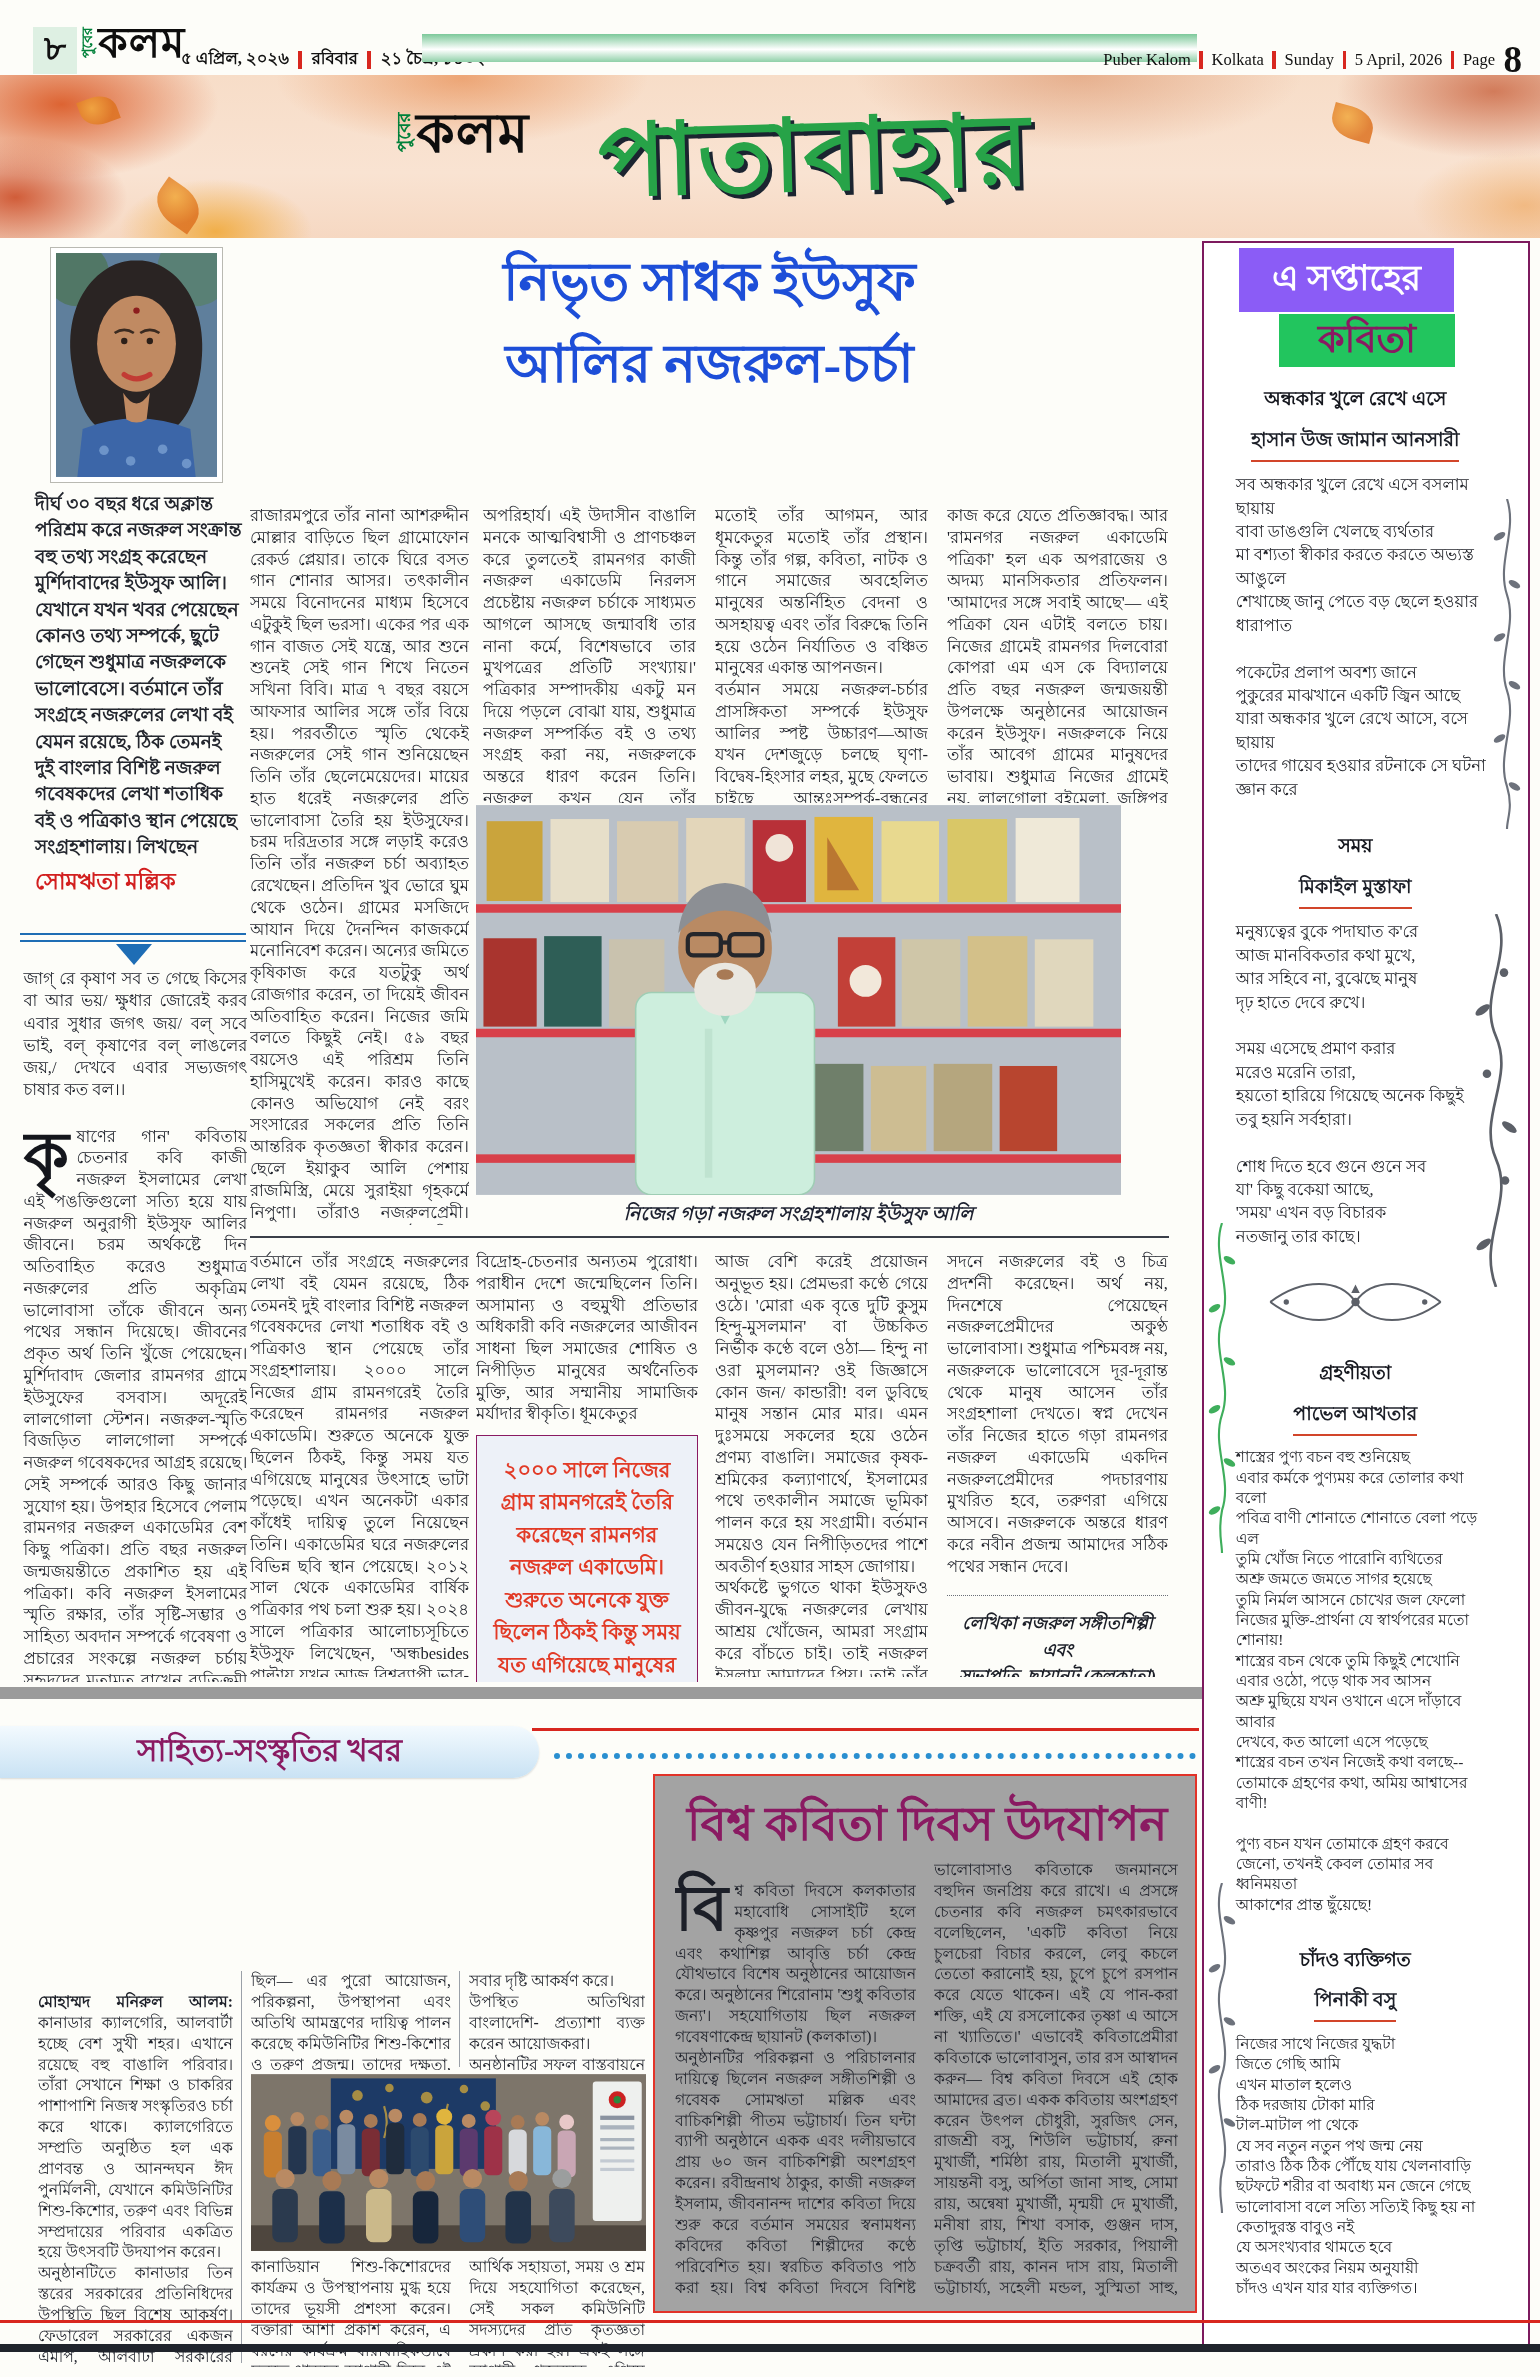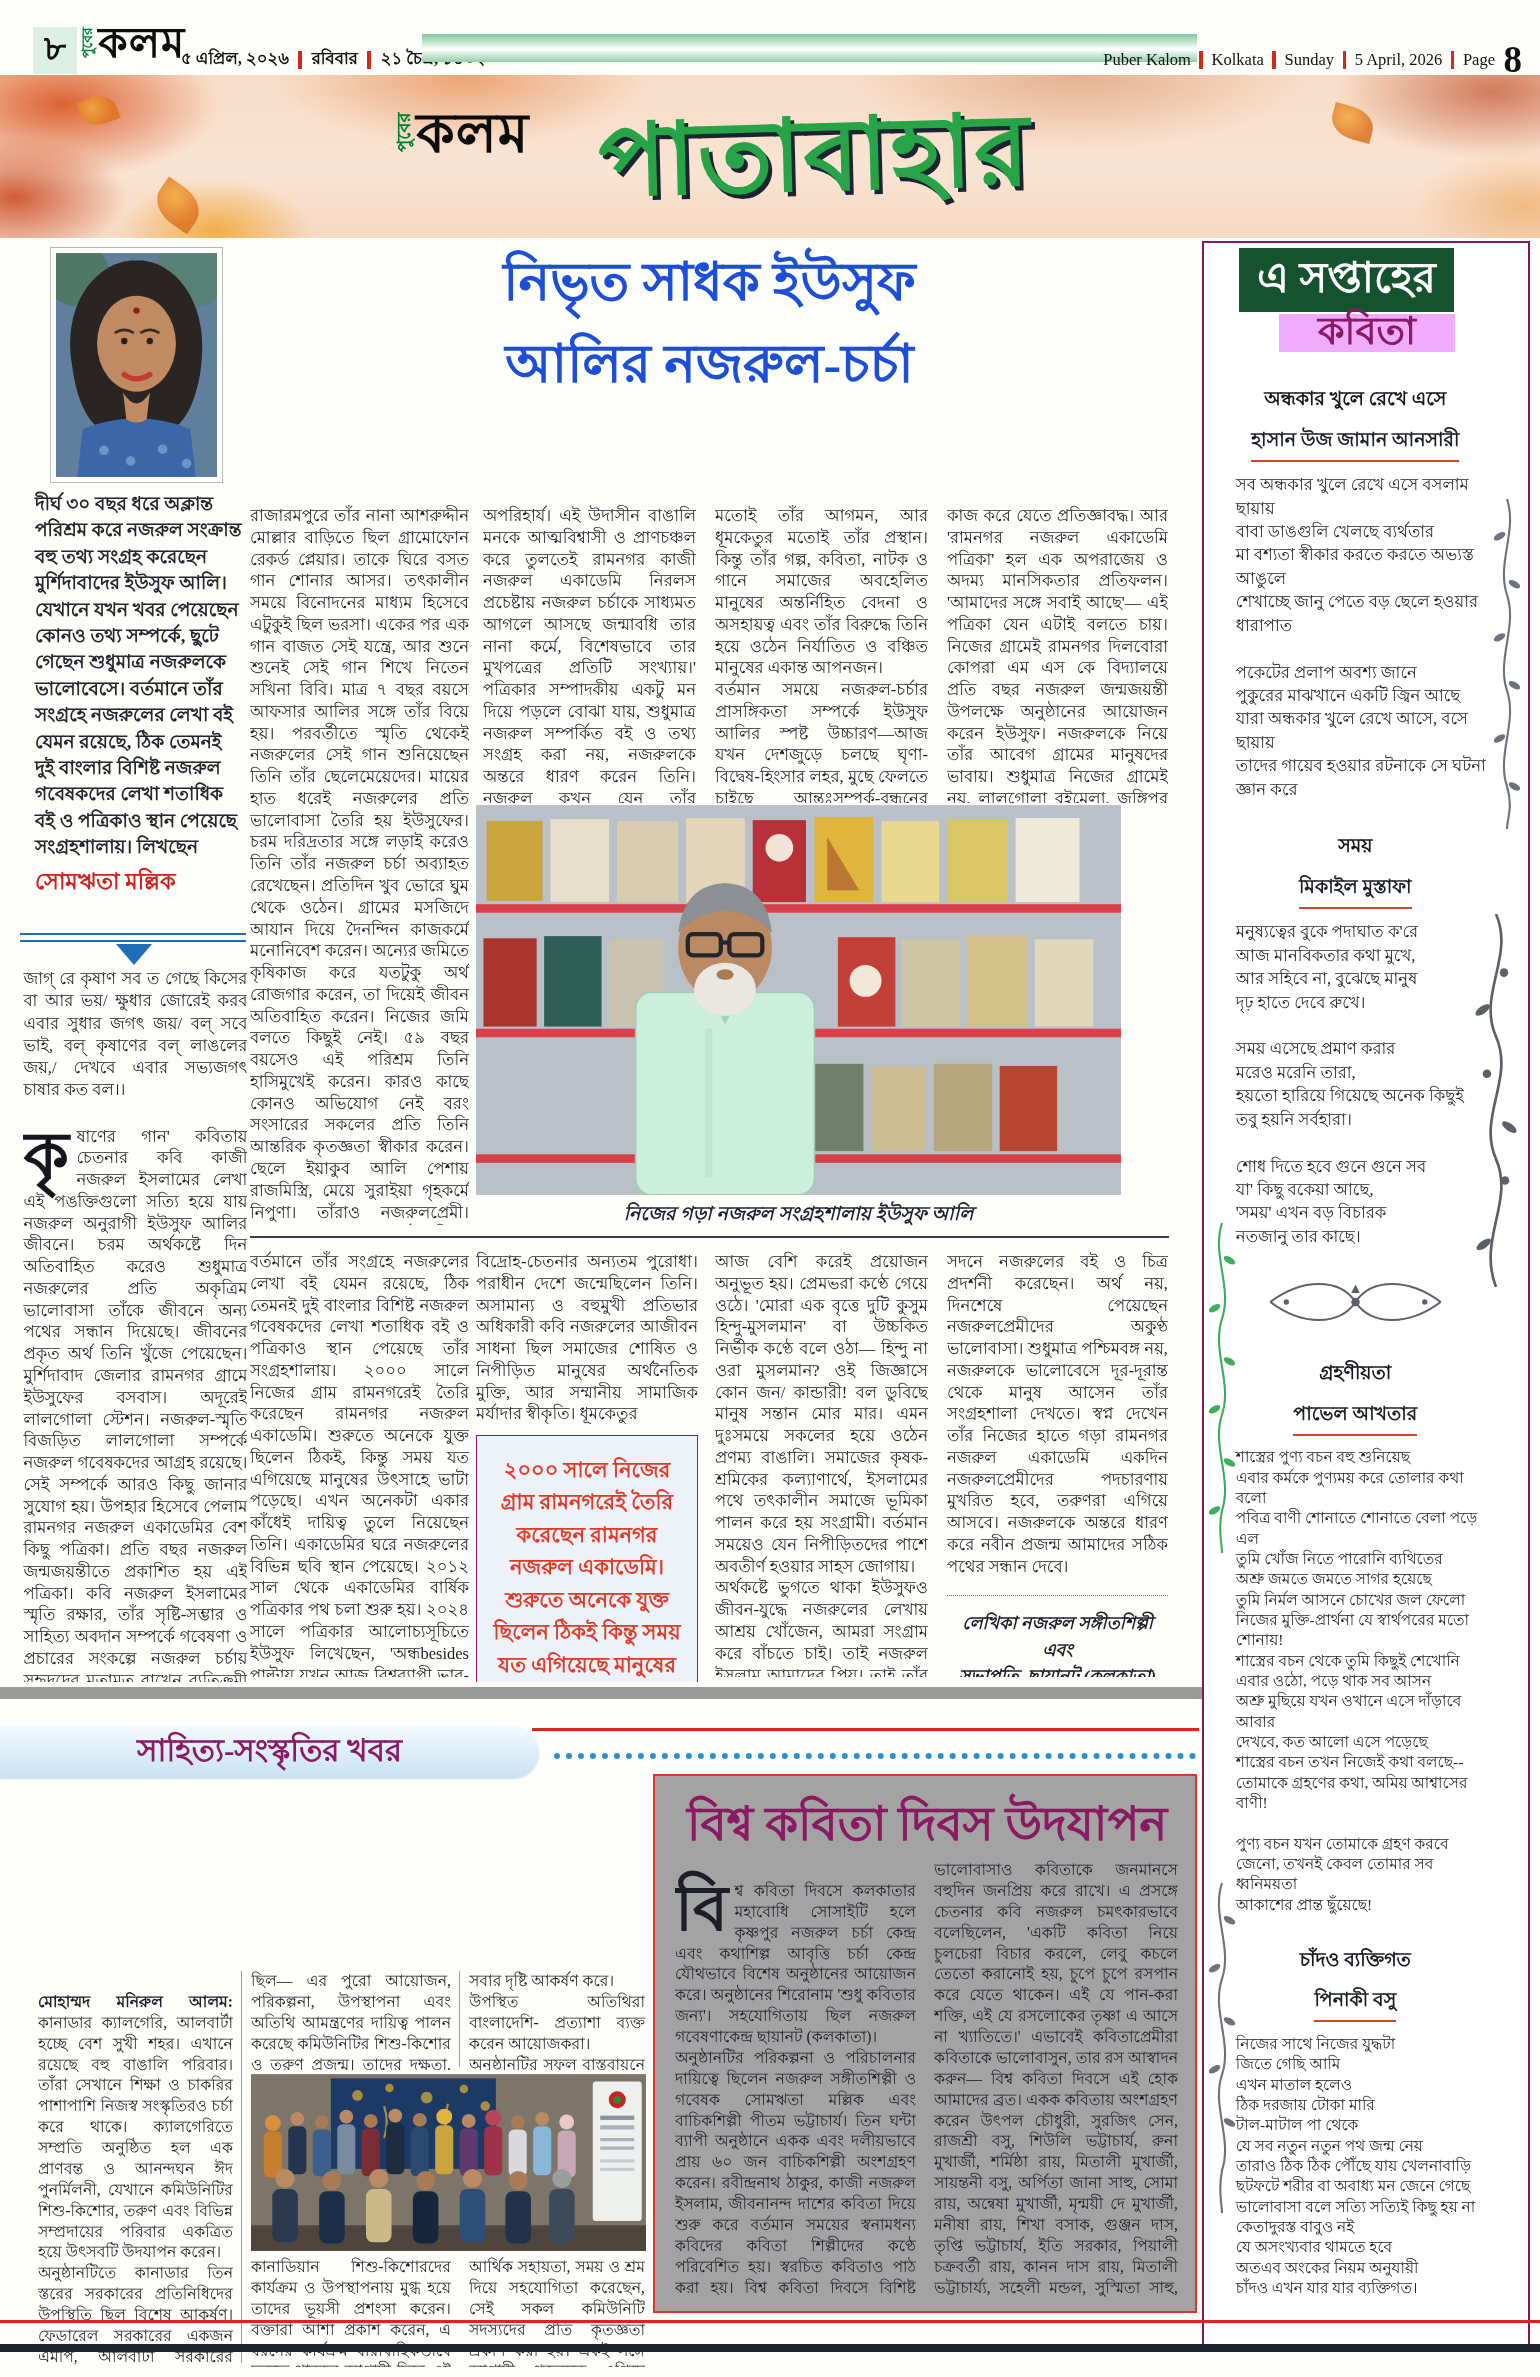--- a/index.html
+++ b/index.html
@@ -62,23 +62,23 @@
            font-style:italic;color:#1d2130}
   .rule{left:250px;top:1236px;width:919px;height:1.6px;background:#3a3f49}
   .pullbox{margin-top:9.6px;border:1.6px solid #8a1a62;background:#edf1f8;padding:18px 14px;
            color:#e23a26;font-size:21px;line-height:1.55;text-align:center;font-weight:600}
   .sig{margin-top:18px;border-top:1.6px dotted #6a6f78;padding-top:14px;text-align:center;
        font-style:italic;font-weight:bold;font-size:17.6px;line-height:1.5;white-space:pre-line}
   .graybar{left:0;top:1687px;width:1202px;height:11.7px;background:#9b9b9b}
 
   
   .sidebar{left:1202px;top:241px;width:328px;height:2108px;border:2.1px solid #7d1a5e;background:#fff}
-  .sb-blue{position:absolute;left:35px;top:5.3px;width:215px;height:64px;background:#14532d;color:#fff;
-           display:flex;align-items:center;justify-content:center;font-size:42px;font-weight:900}
-  .sb-pink{position:absolute;left:75px;top:71px;width:176px;height:38px;background:#f0abfc;color:#8a1a62;
+  .sb-blue{position:absolute;left:35px;top:5.3px;width:215px;height:64px;background:#8b5cf6;color:#fff;
+           display:flex;align-items:center;justify-content:center;font-size:35px;font-weight:900}
+  .sb-pink{position:absolute;left:75px;top:71px;width:176px;height:53px;background:#22c55e;color:#8a1a62;
            display:flex;align-items:center;justify-content:center;font-size:38px;font-weight:900}
   .poems{position:absolute;left:12.8px;top:141px;width:277px;height:1949px;overflow:hidden}
   .poem{margin-bottom:30px}
   .poem-title{text-align:center;font-size:19px;font-weight:900;color:#15171e;margin-bottom:8.5px}
   .poem-poet{text-align:center;margin-bottom:11.7px}
   .poem-poet span{display:inline-block;font-size:19px;font-weight:bold;border-bottom:2.1px solid #d2452a;padding-bottom:3px}
   .poem-lines{font-size:16.5px;line-height:1.42;white-space:pre-line;padding-left:19px;color:#24262c}
   .ornament{display:block;margin:5.3px auto 32px auto}
 
   

